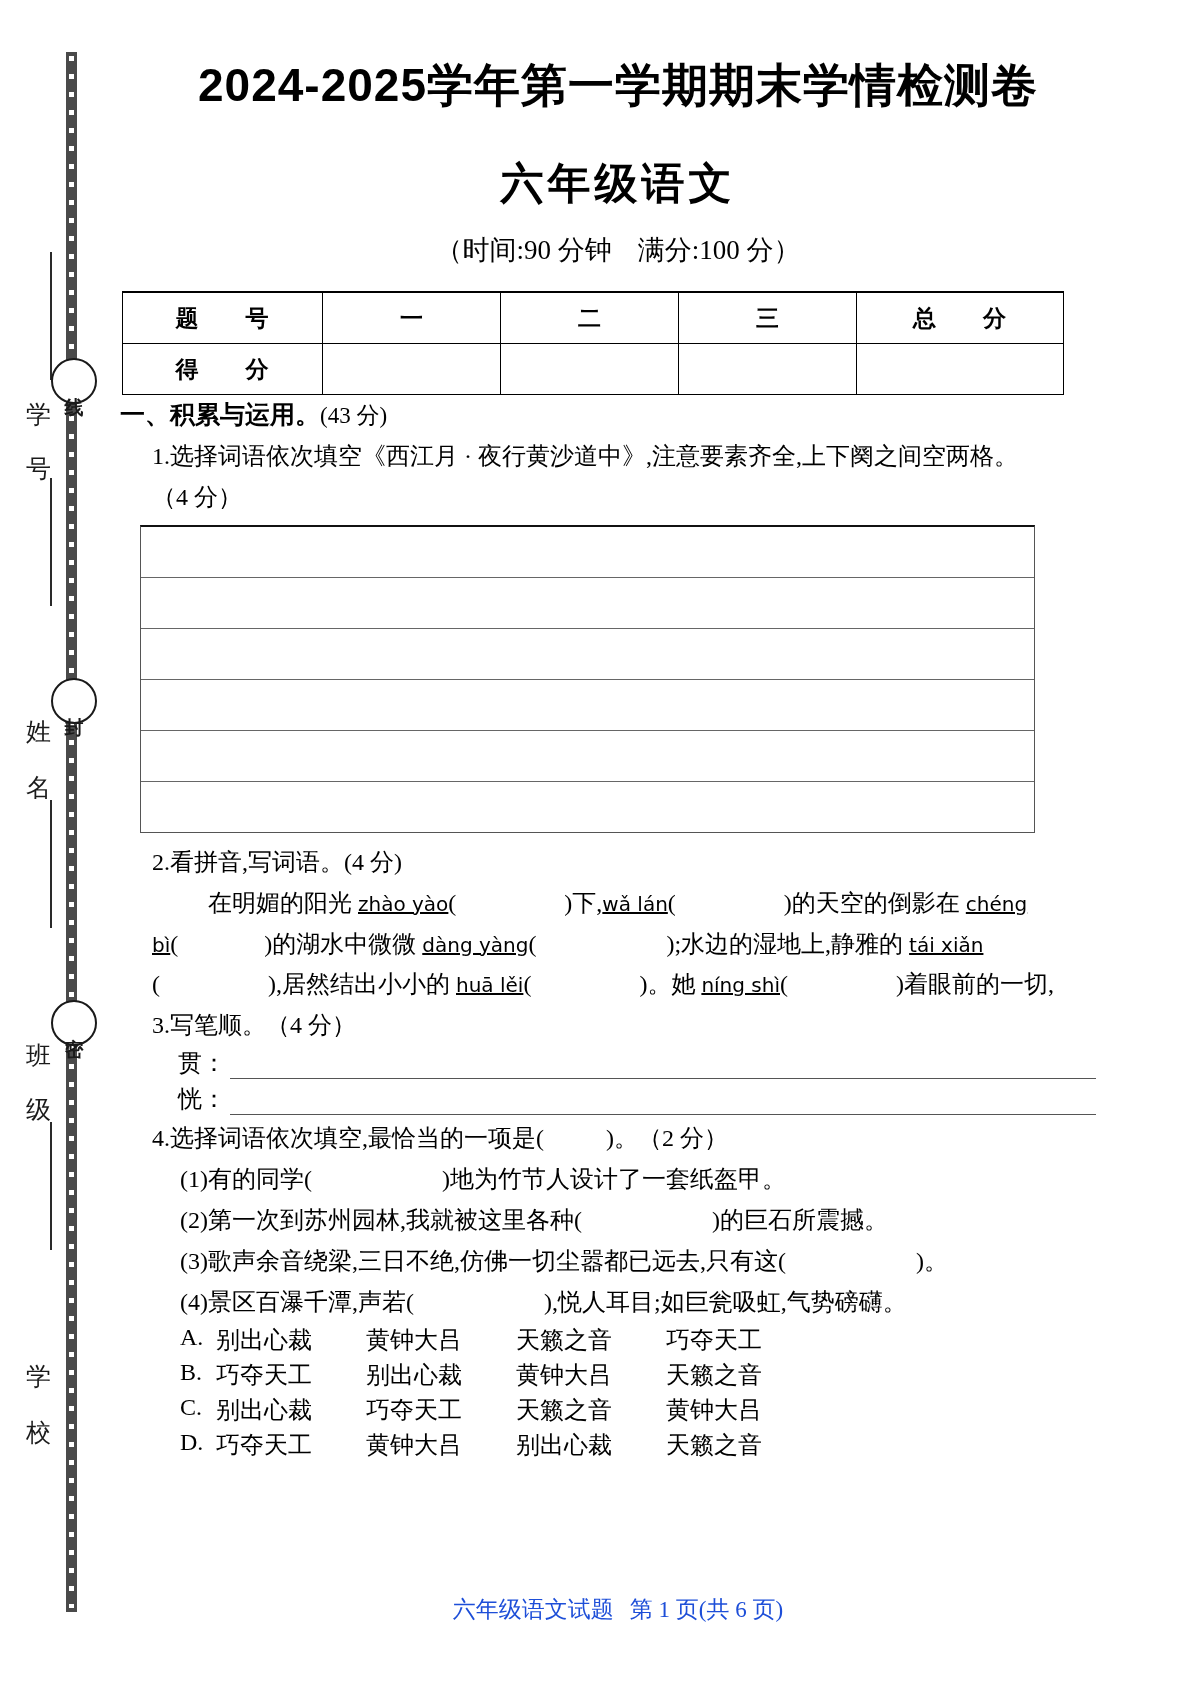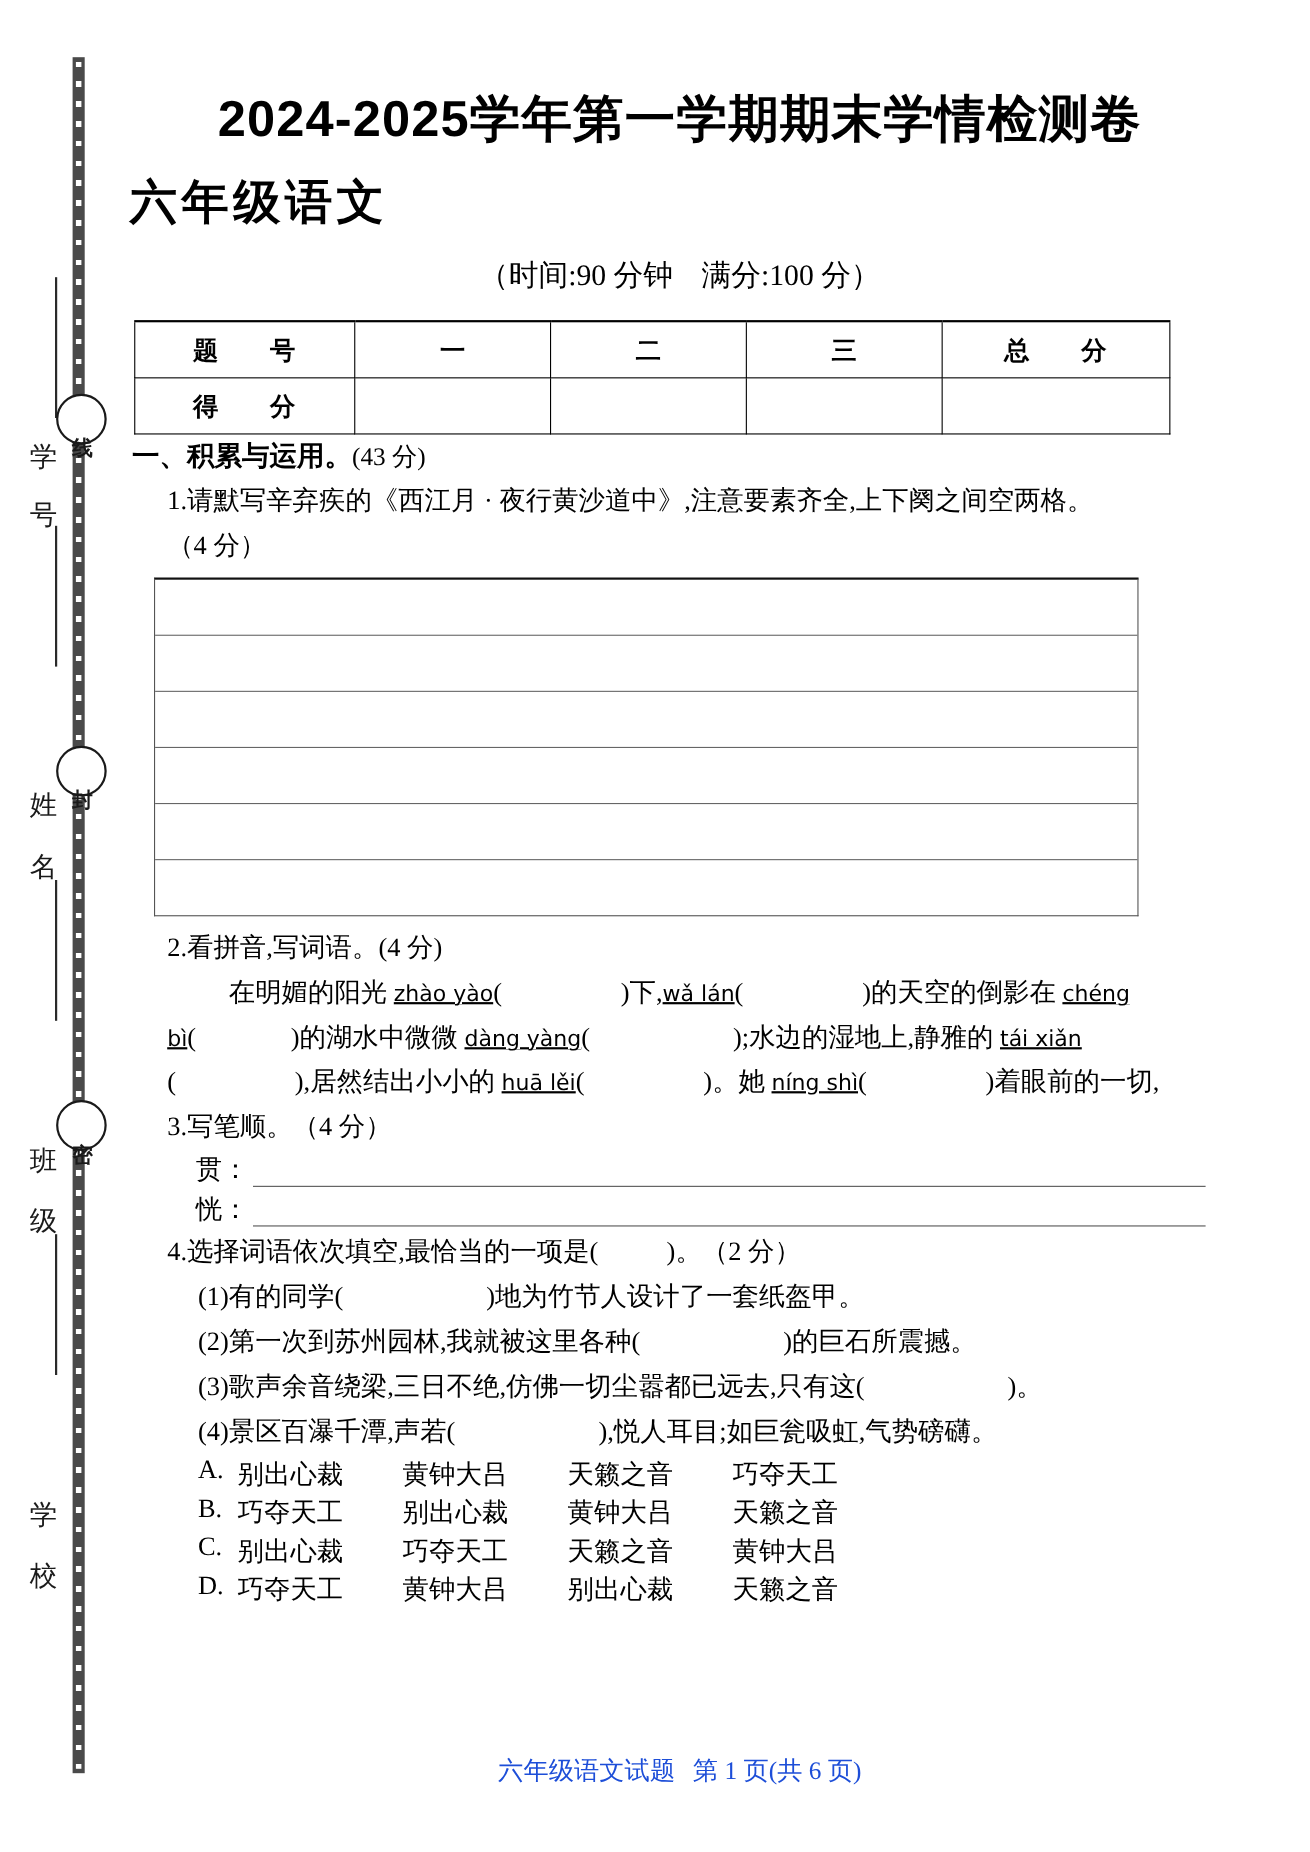--- a/index.html
+++ b/index.html
@@ -90,35 +90,35 @@
     position: absolute;
     left: 118px;
     top: 0;
     width: 1073px;
     height: 1684px;
   }
 
   #exam-title {
     position: absolute;
     left: 0;
-    top: 78px;
+    top: 55px;
     width: 1000px;
     text-align: center;
     font-size: 46px;
     font-weight: bold;
     font-family: "Liberation Sans", "DejaVu Sans", sans-serif;
     letter-spacing: 1px;
     white-space: nowrap;
   }
   #exam-subject {
     position: absolute;
     left: 0;
     top: 155px;
     width: 1000px;
-    text-align: left;
+    text-align: center;
     font-size: 43px;
     font-weight: bold;
     font-family: "Liberation Serif", "DejaVu Serif", serif;
     letter-spacing: 4px;
   }
   #exam-meta {
     position: absolute;
     left: 0;
     top: 232px;
     width: 1000px;
@@ -302,21 +302,21 @@
     </tbody>
   </table>
 
   <div class="content">
 
     <div class="sec-head">
       <span>一、积累与运用。</span><span class="pts">(43 分)</span>
     </div>
 
     <div class="q q-indent">
-      <span>1.</span><span>请默写辛弃疾的《西江月 · 夜行黄沙道中》,注意要素齐全,上下阕之间空两格。</span>
+      <span>1.</span><span>选择词语依次填空《西江月 · 夜行黄沙道中》,注意要素齐全,上下阕之间空两格。</span>
     </div>
     <div class="q q-indent">（4 分）</div>
 
     <div id="answer-box">
       <div class="rule-row"></div>
       <div class="rule-row"></div>
       <div class="rule-row"></div>
       <div class="rule-row"></div>
       <div class="rule-row"></div>
       <div class="rule-row"></div>

